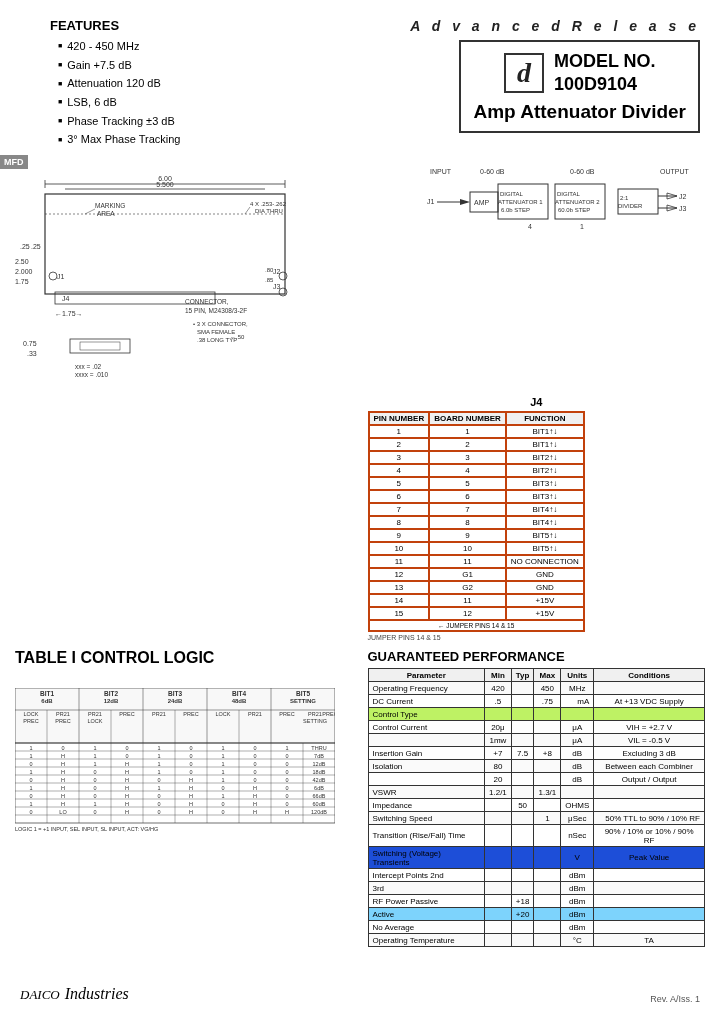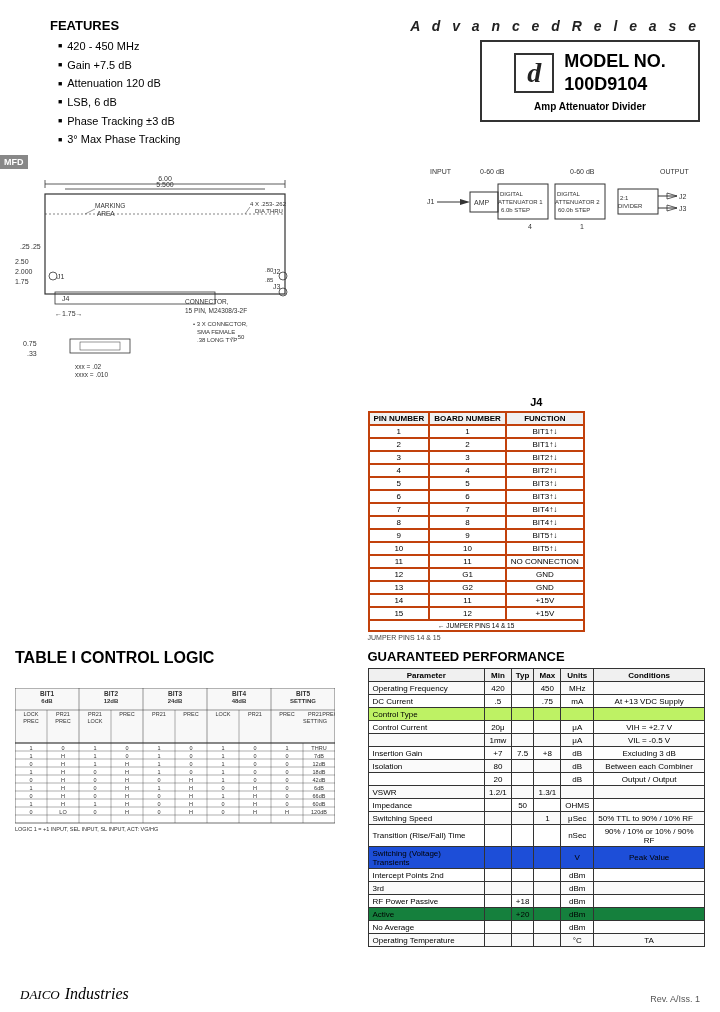--- a/index.html
+++ b/index.html
@@ -61,21 +61,21 @@
       font-family: serif;
     }
 
     .model-text {
       font-size: 18px;
       font-weight: bold;
       line-height: 1.3;
     }
 
     .model-subtitle {
-      font-size: 10px;
+      font-size: 19px;
       font-weight: bold;
       margin-top: 4px;
     }
 
     
     .features-section {
       padding-left: 30px;
     }
 
     .features-title {
@@ -682,21 +682,21 @@
             <td style="text-align: center;"></td>
             <td style="text-align: center;">450</td>
             <td style="text-align: center;">MHz</td>
             <td style="text-align: center;"></td>
           </tr>
           <tr>
             <td>DC Current</td>
             <td style="text-align: center;">.5</td>
             <td style="text-align: center;"></td>
             <td style="text-align: center;">.75</td>
-            <td style="text-align: center;">mA</td>
+            <td style="text-align: right;">mA</td>
             <td style="text-align: center;">At +13 VDC Supply</td>
           </tr>
           <tr style="background: #bef264;">
             <td>Control Type</td>
             <td style="text-align: center;"></td>
             <td style="text-align: center;"></td>
             <td style="text-align: center;"></td>
             <td style="text-align: center;"></td>
             <td style="text-align: center;"></td>
           </tr>
@@ -755,21 +755,21 @@
             <td style="text-align: center;"></td>
             <td style="text-align: center;">OHMS</td>
             <td style="text-align: center;"></td>
           </tr>
           <tr style="background: rgb(250, 250, 250);">
             <td>Switching Speed</td>
             <td style="text-align: center;"></td>
             <td style="text-align: center;"></td>
             <td style="text-align: center;">1</td>
             <td style="text-align: center;">μSec</td>
-            <td style="text-align: left;">50% TTL to 90% / 10% RF</td>
+            <td style="text-align: right;">50% TTL to 90% / 10% RF</td>
           </tr>
           <tr>
             <td>Transition (Rise/Fall) Time</td>
             <td style="text-align: center;"></td>
             <td style="text-align: center;"></td>
             <td style="text-align: center;"></td>
             <td style="text-align: center;">nSec</td>
             <td style="text-align: center;">90% / 10% or 10% / 90% RF</td>
           </tr>
           <tr style="background: #1d4ed8;">
@@ -797,21 +797,21 @@
             <td style="text-align: center;"></td>
           </tr>
           <tr>
             <td>RF Power   Passive</td>
             <td style="text-align: center;"></td>
             <td style="text-align: center;">+18</td>
             <td style="text-align: center;"></td>
             <td style="text-align: center;">dBm</td>
             <td style="text-align: center;"></td>
           </tr>
-          <tr style="background: #15803d;">
+          <tr style="background: #7dd3fc;">
             <td>   Active</td>
             <td style="text-align: center;"></td>
             <td style="text-align: center;">+20</td>
             <td style="text-align: center;"></td>
             <td style="text-align: center;">dBm</td>
             <td style="text-align: center;"></td>
           </tr>
           <tr>
             <td>   No Average</td>
             <td style="text-align: center;"></td>

